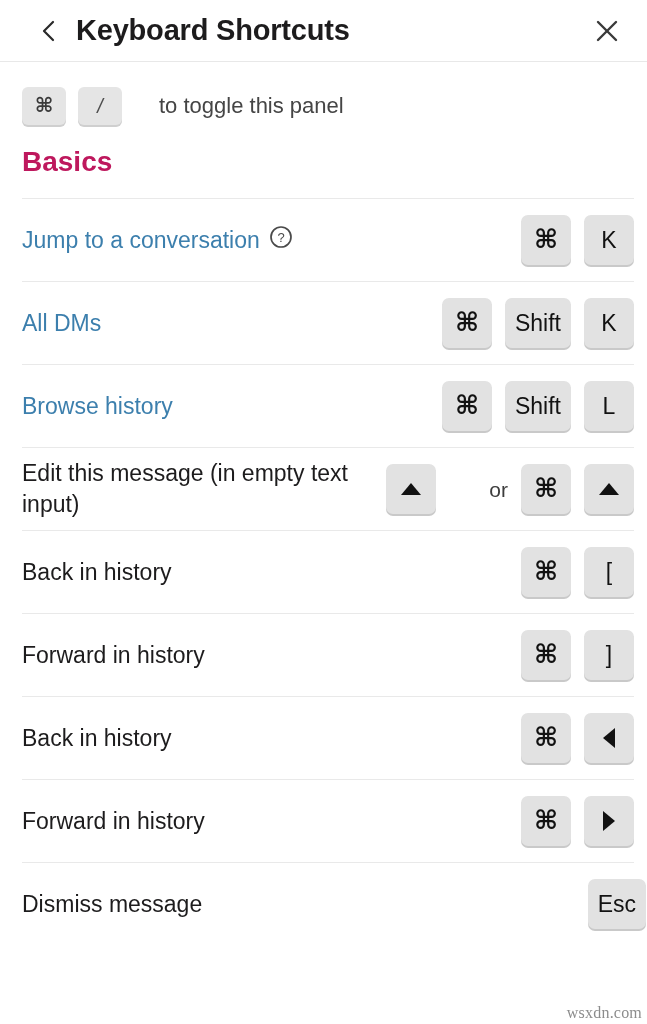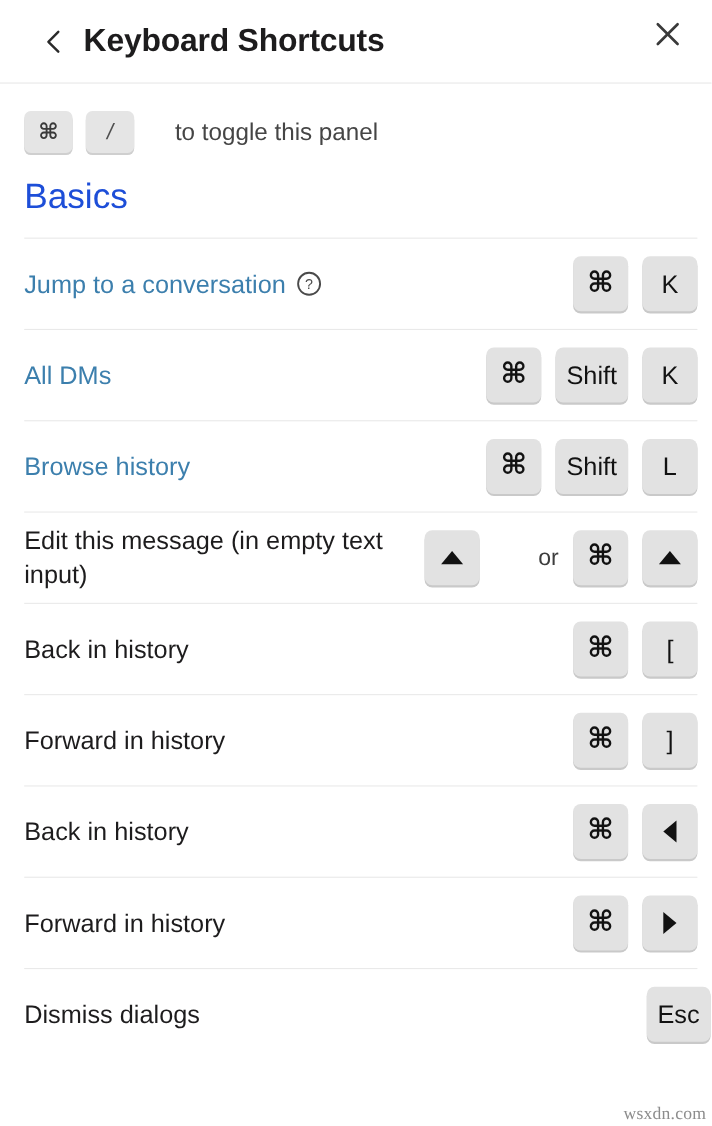--- a/index.html
+++ b/index.html
@@ -12,21 +12,21 @@
     height: 1024px;
     overflow: hidden;
     font-family: "Liberation Sans", sans-serif;
     color: #1d1c1d;
     -webkit-font-smoothing: antialiased;
   }
 
   
   .header {
     position: relative;
-    height: 76px;
+    height: 62px;
     box-sizing: border-box;
     border-bottom: 1px solid #e8e8e8;
     display: flex;
     align-items: center;
     padding-left: 36px;
   }
   .back-chevron {
     width: 26px;
     height: 26px;
     display: flex;
@@ -132,23 +132,23 @@
     border-right: 12px solid #121212;
   }
   .tri.right {
     border-top: 10px solid transparent;
     border-bottom: 10px solid transparent;
     border-left: 12px solid #121212;
   }
 
   
   .section-title {
-    font-size: 32px;
-    font-weight: normal;
-    color: #1d4ed8;
+    font-size: 28px;
+    font-weight: bold;
+    color: #be185d;
     padding: 26px 0 0 22px;
     line-height: 1;
   }
 
   
   .rows {
     padding: 0 13px 0 22px;
   }
   .row {
     display: flex;
@@ -159,21 +159,20 @@
     box-sizing: border-box;
     padding: 8px 0;
     gap: 12px;
   }
   .row:first-child { margin-top: 22px; }
   .row-label {
     font-size: 23px;
     line-height: 1.33;
     color: #1d1c1d;
     display: flex;
-    align-items: center;
     flex-wrap: wrap;
     gap: 9px;
     max-width: 400px;
   }
   .row-label.link { color: #3c7fad; }
   .row-label .txt { display: inline; }
   .help-icon {
     width: 24px;
     height: 24px;
     flex: 0 0 auto;
@@ -357,21 +356,21 @@
         <span class="key">
           <span class="cmd">⌘</span>
         </span>
         <span class="key">
           <span class="tri right"></span>
         </span>
       </div>
     </div>
     <div class="row last">
       <div class="row-label">
-        <span class="txt">Dismiss dialogs</span>
+        <span class="txt">Dismiss message</span>
       </div>
       <div class="keys">
         <span class="key">
           <span>Esc</span>
         </span>
       </div>
     </div>
   </div>
 
 <div class="watermark">wsxdn.com</div>

